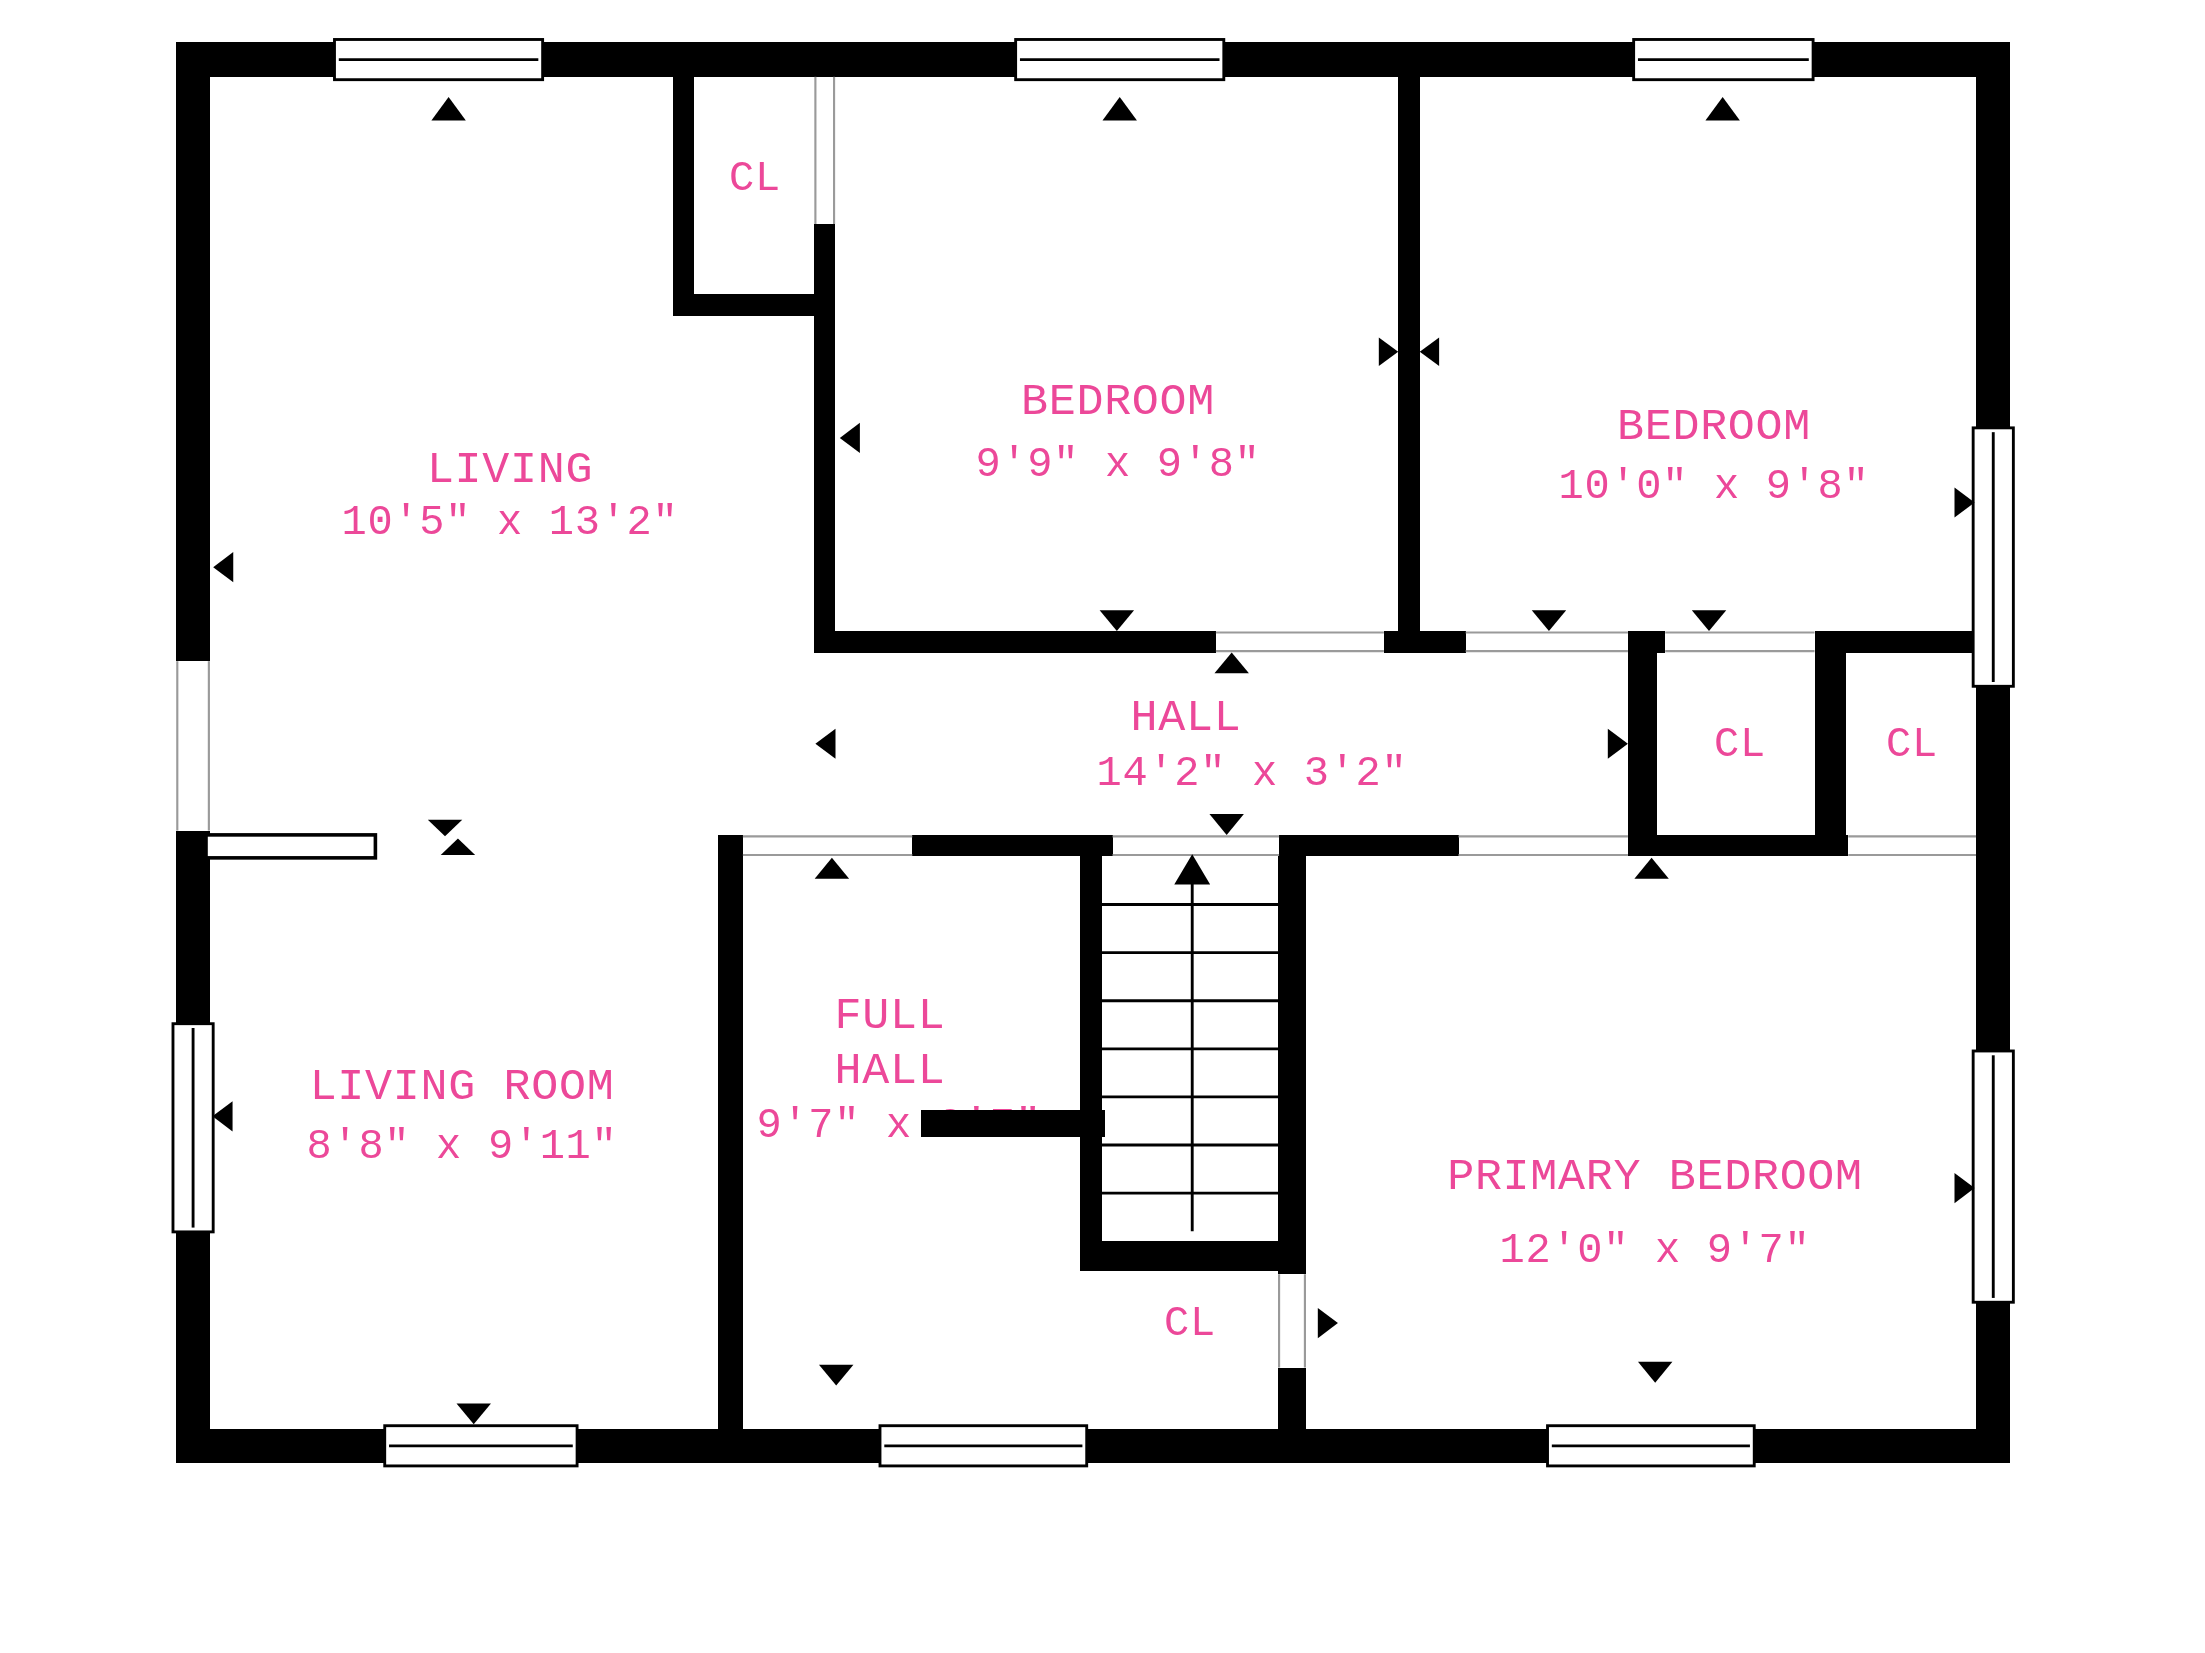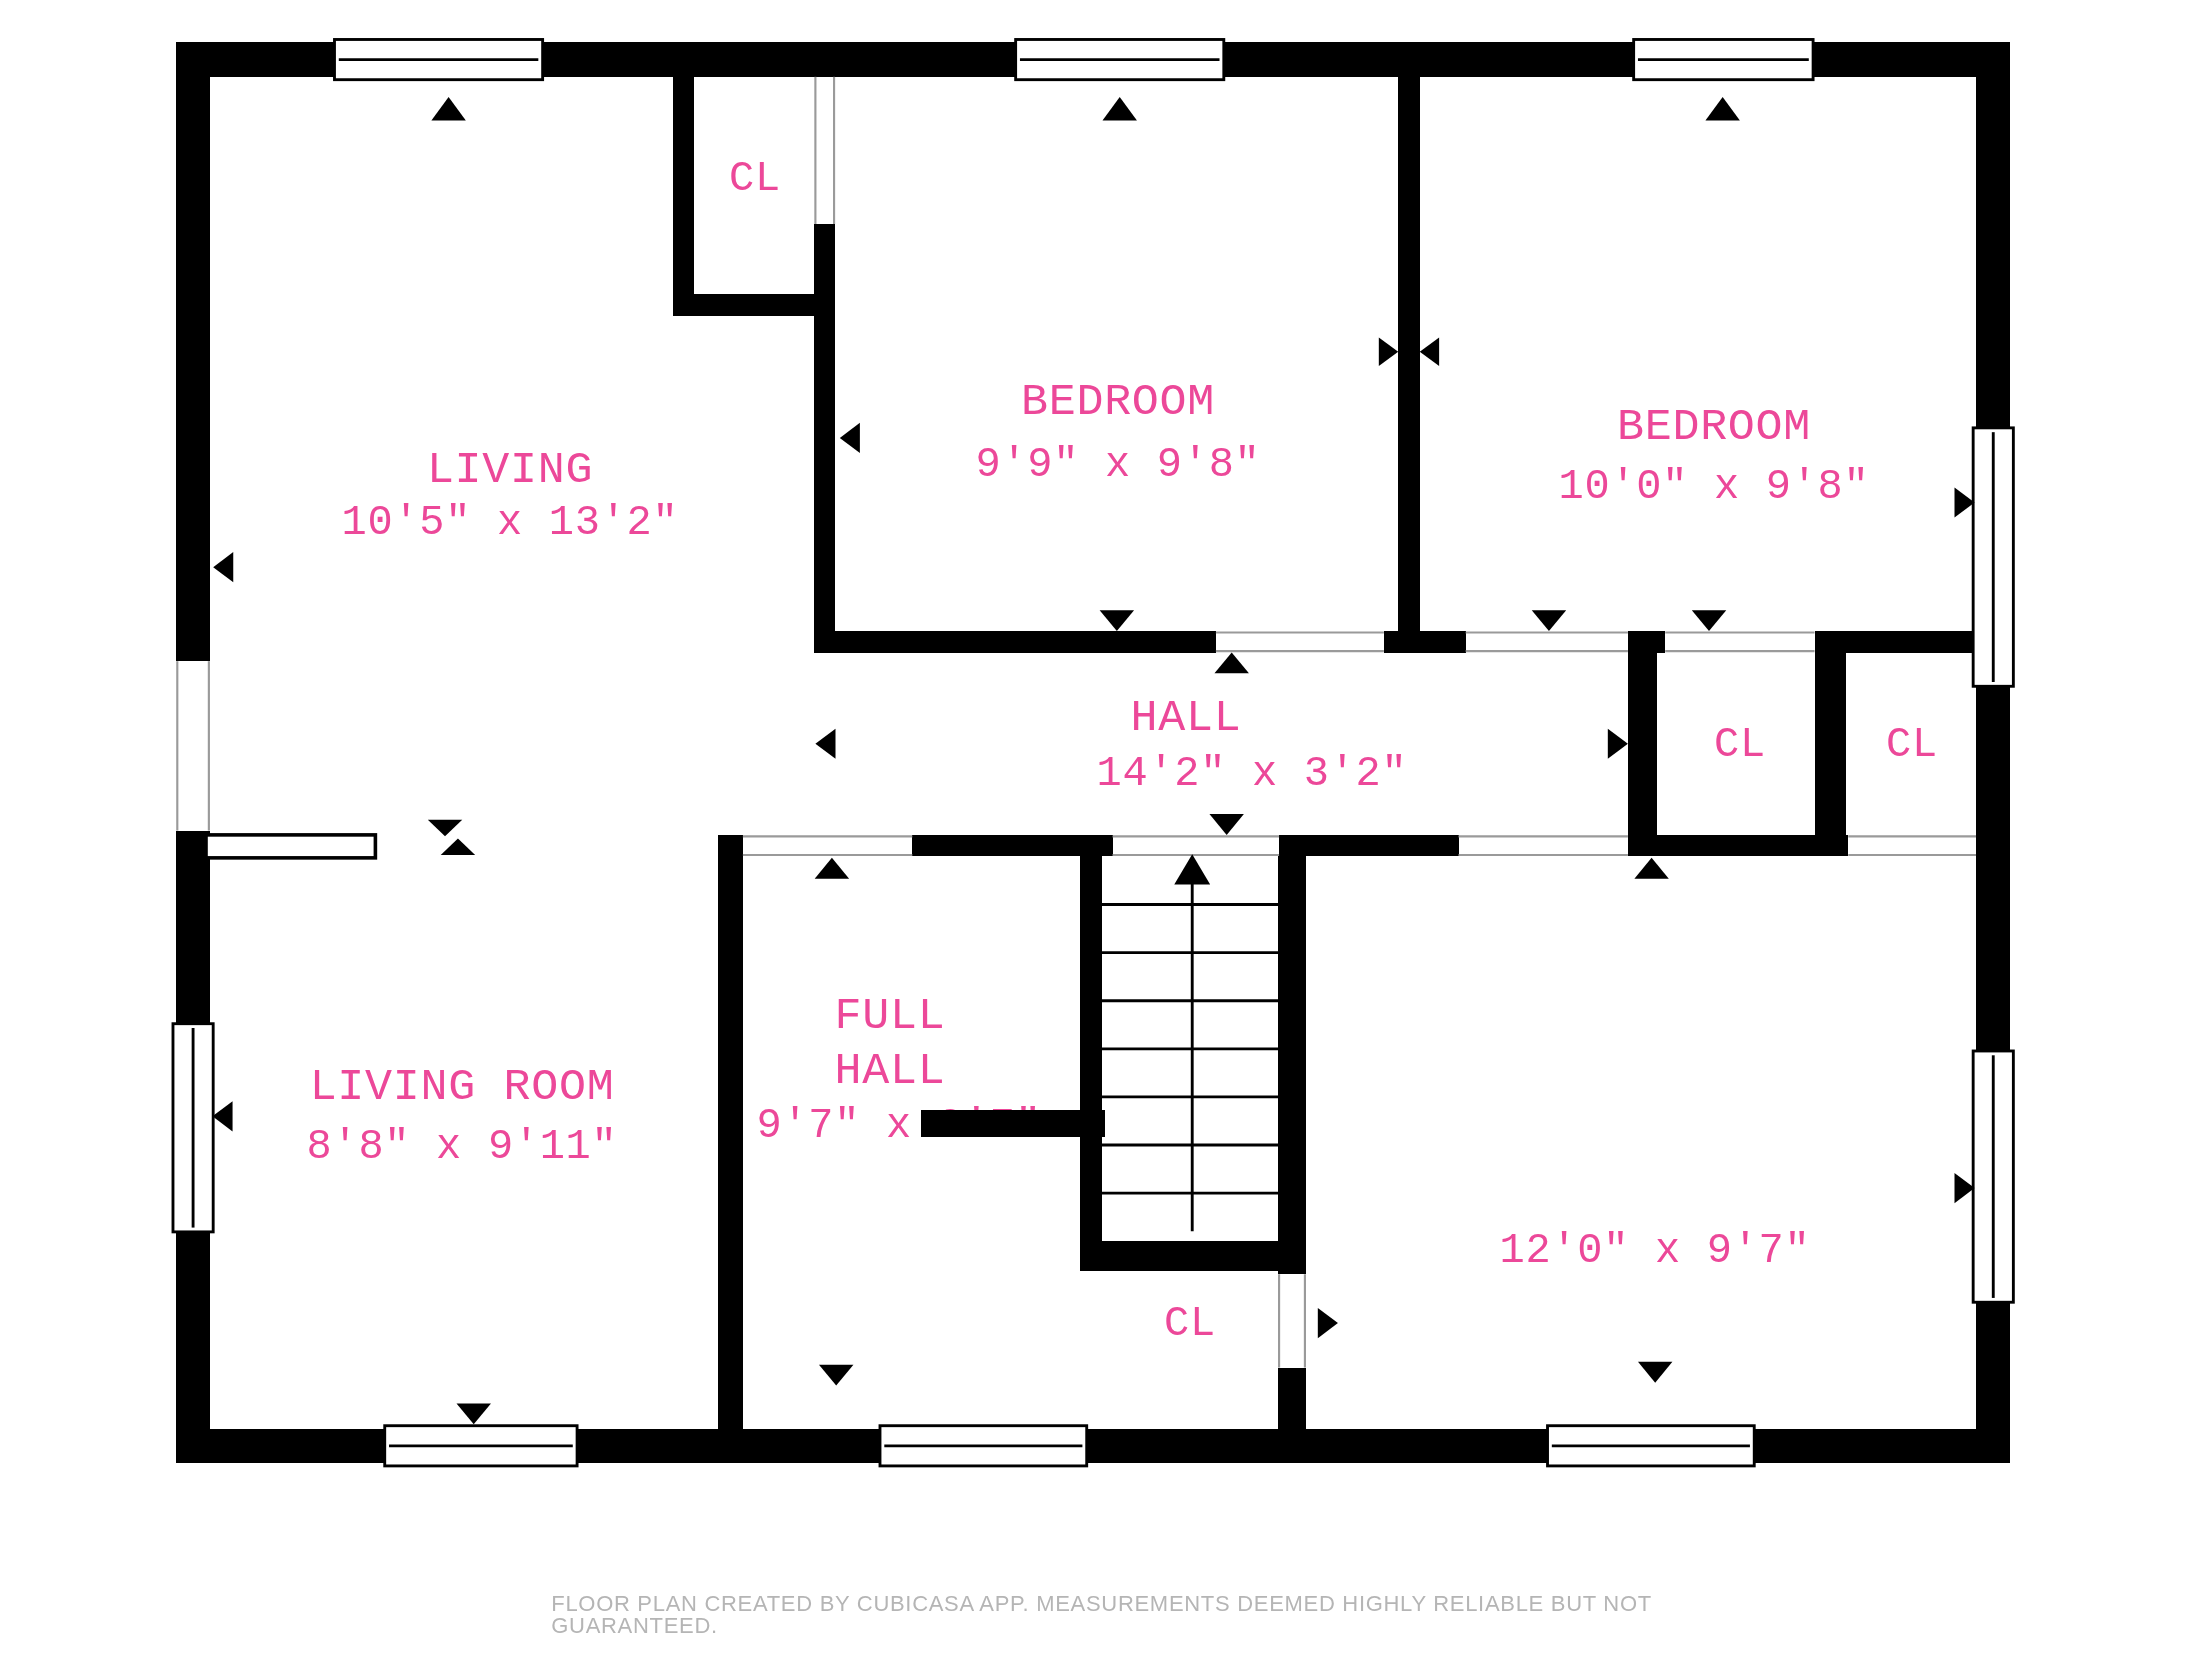--- a/index.html
+++ b/index.html
@@ -201,18 +201,18 @@
   <div class="lbl room-name" style="left:462px;top:1087px;">LIVING ROOM</div>
   <div class="lbl room-dims" style="left:462px;top:1147px;">8'8" x 9'11"</div>
 
   <div class="lbl room-name" style="left:890px;top:1016px;">FULL</div>
   <div class="lbl room-name" style="left:890px;top:1071px;">HALL</div>
   <div class="lbl room-dims" style="left:899px;top:1126px;">9'7" x 9'7"</div>
   <div class="wall-stub"></div>
 
   <div class="lbl cl-label" style="left:1190px;top:1324px;">CL</div>
 
+  <div class="lbl room-name" style="left:1655px;top:1177px;">PRIMARY BEDROOM</div>
   <div class="lbl room-dims" style="left:1655px;top:1251px;">12'0" x 9'7"</div>
 
-  <div class="footer-note">FLOOR PLAN CREATED BY CUBICASA APP. MEASUREMENTS DEEMED HIGHLY RELIABLE BUT NOT GUARANTEED.</div>
 
 </div>
 
 
 </body></html>

